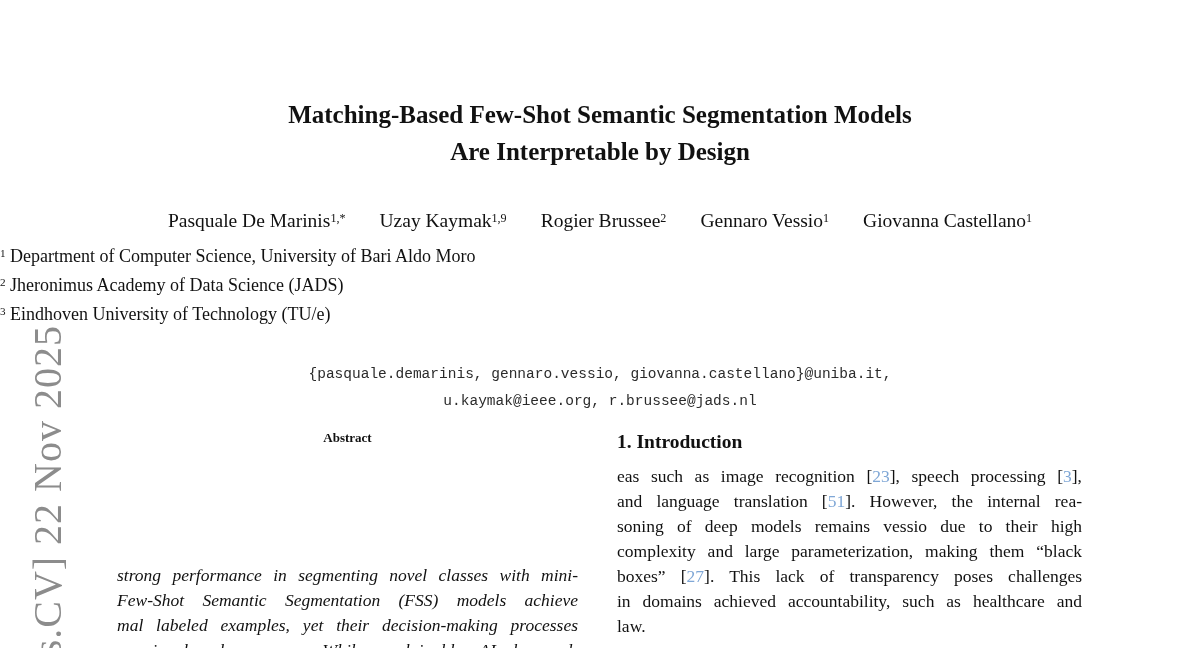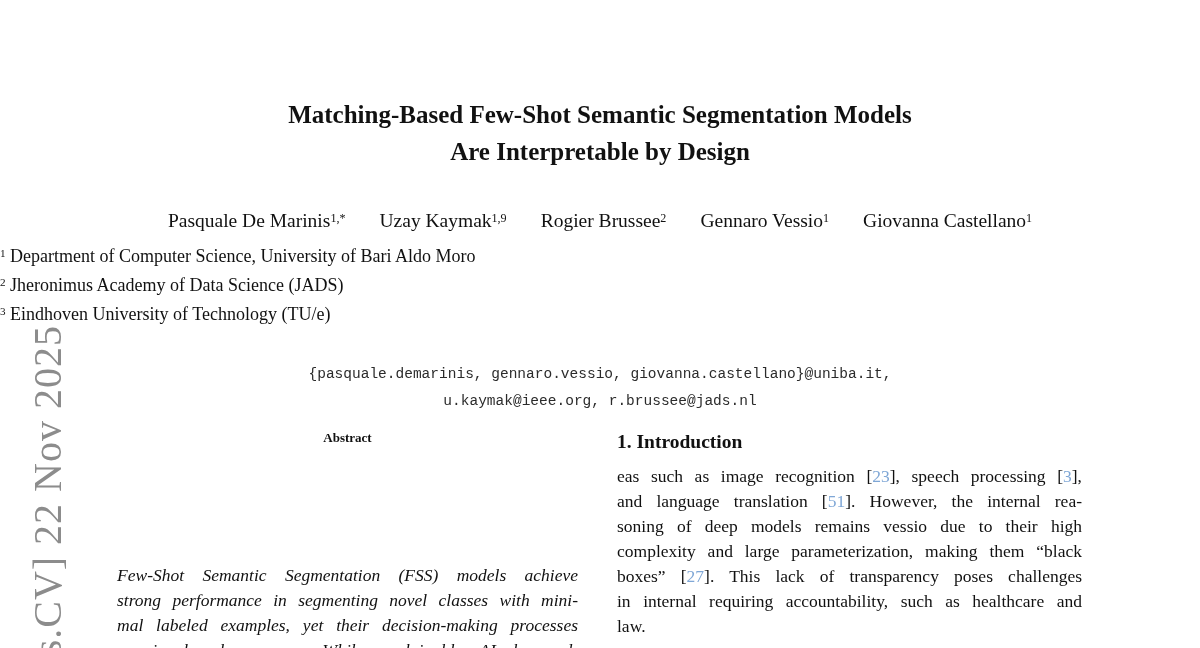--- a/index.html
+++ b/index.html
@@ -146,29 +146,29 @@
   </div>
 
 <div class="abs emails" id="emails">
     <div>{pasquale.demarinis, gennaro.vessio, giovanna.castellano}@uniba.it,</div>
     <div>u.kaymak@ieee.org, r.brussee@jads.nl</div>
   </div>
 
 <div class="abs abs-head">Abstract</div>
 
 <div class="abs abs-body" id="abs-body">
+    <div class="jline">strong performance in segmenting novel classes with mini-</div>
     <div class="jline">Few-Shot Semantic Segmentation (FSS) models achieve</div>
-    <div class="jline">strong performance in segmenting novel classes with mini-</div>
     <div class="jline">mal labeled examples, yet their decision-making processes</div>
     <div class="jline">remain largely opaque.  While explainable AI has ad-</div>
   </div>
 
 <div class="abs intro-head">1. Introduction</div>
 
 <div class="abs intro-body" id="intro-body">
     <div class="jline"><span>eas such as image recognition [</span><span class="cite">23</span><span>], speech processing [</span><span class="cite">3</span><span>],</span></div>
     <div class="jline"><span>and language translation [</span><span class="cite">51</span><span>].  However, the internal rea-</span></div>
     <div class="jline"><span>soning of deep models remains vessio due to their high</span></div>
     <div class="jline"><span>complexity and large parameterization, making them “black</span></div>
     <div class="jline"><span>boxes” [</span><span class="cite">27</span><span>].  This lack of transparency poses challenges</span></div>
-    <div class="jline"><span>in internal requiring accountability, such as healthcare and</span></div>
+    <div class="jline"><span>in domains achieved accountability, such as healthcare and</span></div>
     <div class="jline last"><span>law.</span></div>
   </div>
 
 </body></html>

